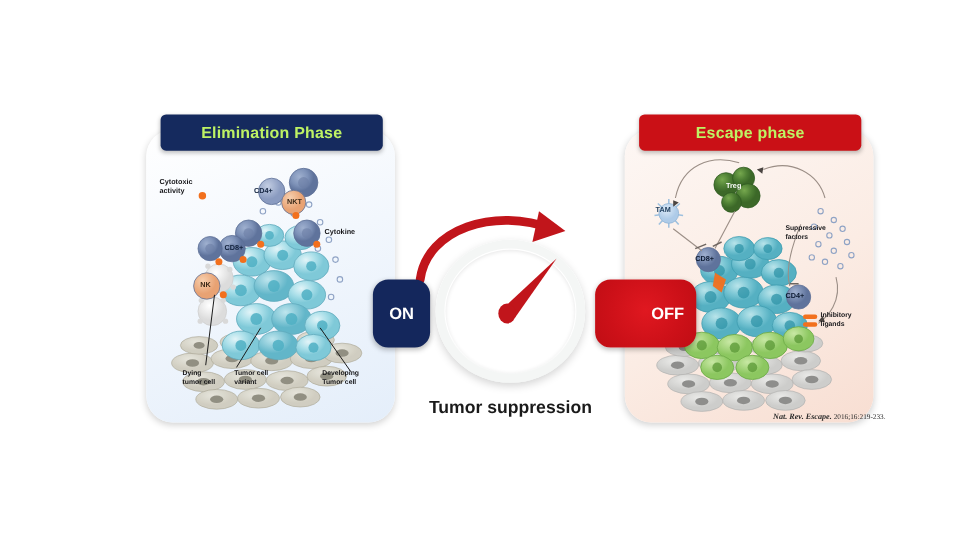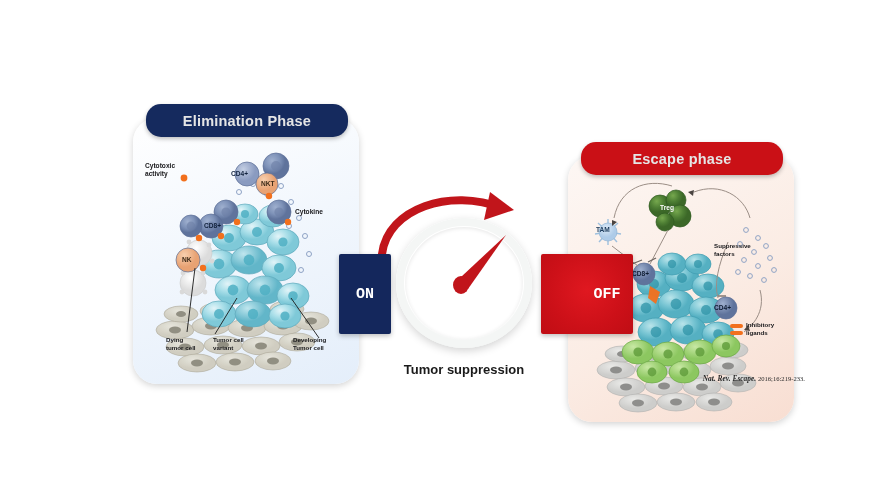--- a/index.html
+++ b/index.html
@@ -5,25 +5,25 @@
   html,body{margin:0;padding:0;background:#ffffff;}
   body{width:891px;height:501px;position:relative;overflow:hidden;
        font-family:"Liberation Sans",sans-serif;}
   .stage{position:absolute;inset:0;background:#fff;}
 
   
   .panel{position:absolute;border-radius:24px;box-shadow:0 2px 7px rgba(0,0,0,.18);}
   #panel-left{left:133px;top:118px;width:226px;height:266px;
       background:linear-gradient(160deg,#ffffff 0%,#f2f7fd 45%,#e4eefa 100%);}
   #panel-right{left:568px;top:118px;width:226px;height:266px;
-      background:linear-gradient(150deg,#fdf7f4 0%,#fbece4 55%,#f8ded2 100%);margin-top:38px;}
+      background:linear-gradient(150deg,#fdf7f4 0%,#fbece4 55%,#f8ded2 100%);}
 
   .phase-header{position:absolute;top:-14px;left:13px;width:202px;height:33px;
-      border-radius:15px;display:flex;align-items:center;justify-content:center;
-      color:#e5e5e5;font-weight:bold;font-size:14.5px;letter-spacing:.2px;
+      border-radius:5px;display:flex;align-items:center;justify-content:center;
+      color:#bef264;font-weight:bold;font-size:14.5px;letter-spacing:.2px;
       box-shadow:0 2px 4px rgba(0,0,0,.25);}
   #header-left{background:#152a5e;}
   #header-right{background:#ca1016;}
 
   .art{position:absolute;inset:0;}
 
   
   .lab{position:absolute;font-size:6.6px;font-weight:bold;color:#17171a;
        line-height:1.22;white-space:pre-line;}
   .lab-sm{font-size:6.2px;}
@@ -32,29 +32,29 @@
   #gauge{position:absolute;left:396px;top:218px;width:136px;height:130px;}
   #gauge-ring{position:absolute;inset:0;border-radius:50%;
       background:radial-gradient(circle at 50% 38%,#ffffff 0%,#ffffff 62%,#eceeed 76%,#e2e5e4 86%,#f7f8f8 100%);
       box-shadow:0 3px 8px rgba(0,0,0,.17), inset 0 0 0 8px #f4f6f5;}
   #gauge-inner{position:absolute;left:9px;top:9px;right:9px;bottom:9px;
       border-radius:50%;background:#fff;box-shadow:inset 0 1px 4px rgba(0,0,0,.10);}
   #gauge-needle{position:absolute;left:50%;top:50%;width:0;height:0;}
   #gauge-needle svg{position:absolute;left:-66px;top:-66px;}
   #gauge-arrow{position:absolute;left:372px;top:186px;width:170px;height:80px;}
 
-  .tog{position:absolute;width:52px;height:80px;border-radius:2px;
+  .tog{position:absolute;width:52px;height:62px;border-radius:14px;
       display:flex;align-items:center;justify-content:center;color:#fff;
-      font-weight:bold;font-size:15px;box-shadow:0 2px 5px rgba(0,0,0,.25);font-family:Liberation Mono, monospace;}
+      font-weight:bold;font-size:15px;box-shadow:0 2px 5px rgba(0,0,0,.25);}
   #btn-on{left:339px;top:254px;background:#14275c;}
   #btn-off{left:541px;top:254px;
       background:radial-gradient(circle at 50% 45%,#e01820 0%,#cc1018 60%,#bf0d14 100%);padding-left:40px;}
 
   #gauge-caption{position:absolute;left:386px;top:362px;width:156px;text-align:center;
-      font-size:13px;font-weight:bold;color:#1a1a1a;}
+      font-size:16px;font-weight:bold;color:#1a1a1a;}
 
   #citation{position:absolute;left:655px;top:374px;width:150px;text-align:right;
       font-family:"Liberation Serif",serif;font-style:italic;font-weight:bold;
       font-size:7.4px;color:#2a2a2a;white-space:nowrap;}
   #citation .vol{font-style:normal;font-weight:normal;font-size:6.6px;}
 </style>
 </head>
 <body>
 
 <div class="stage">

